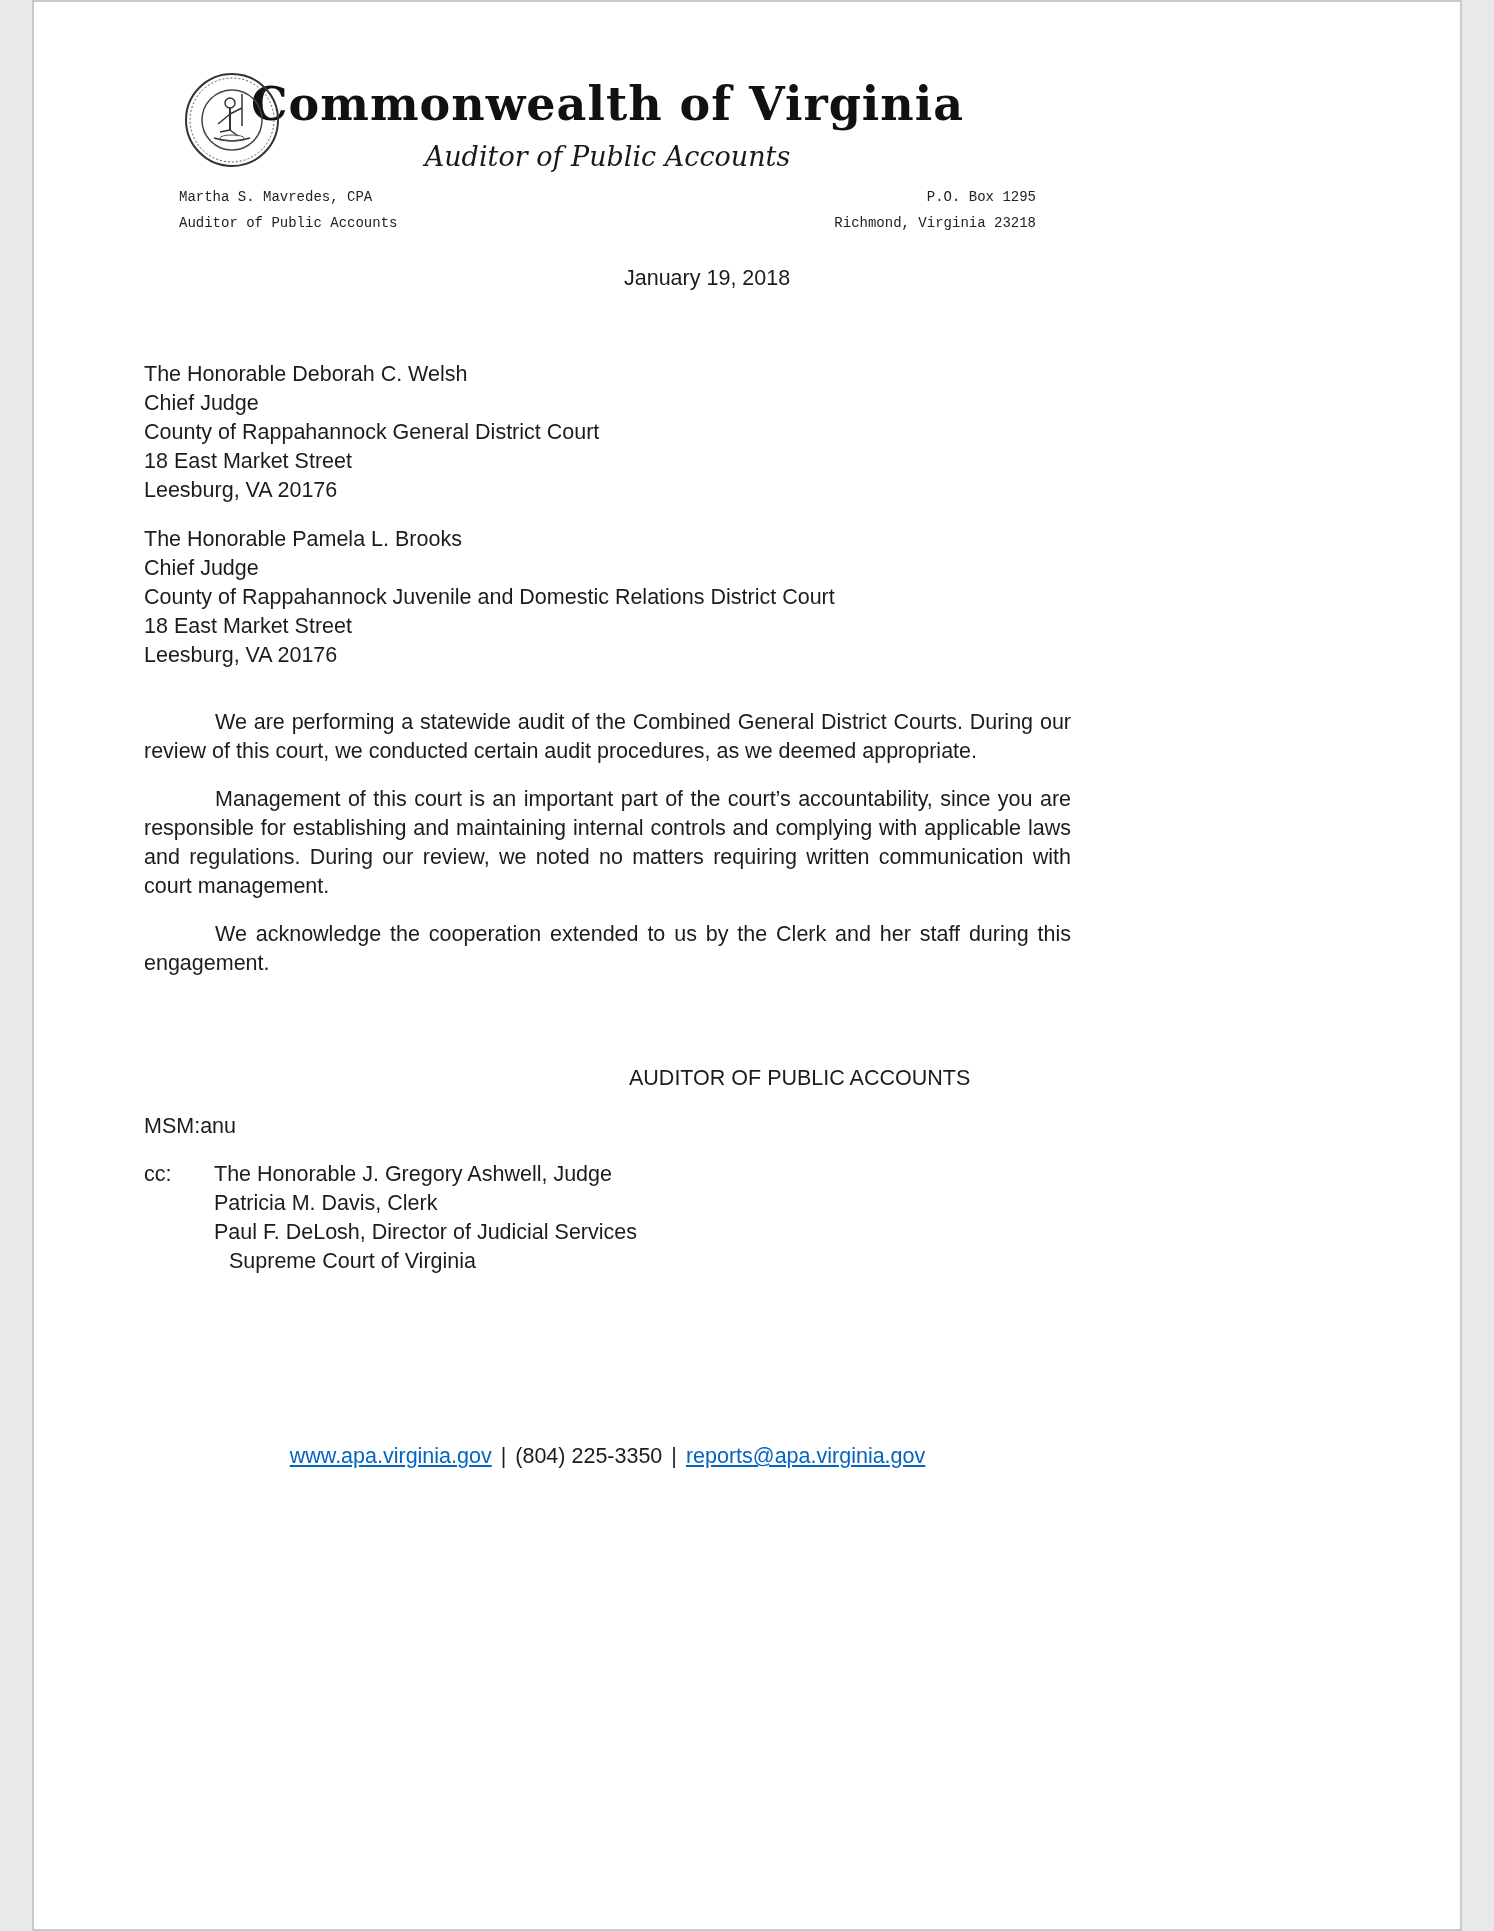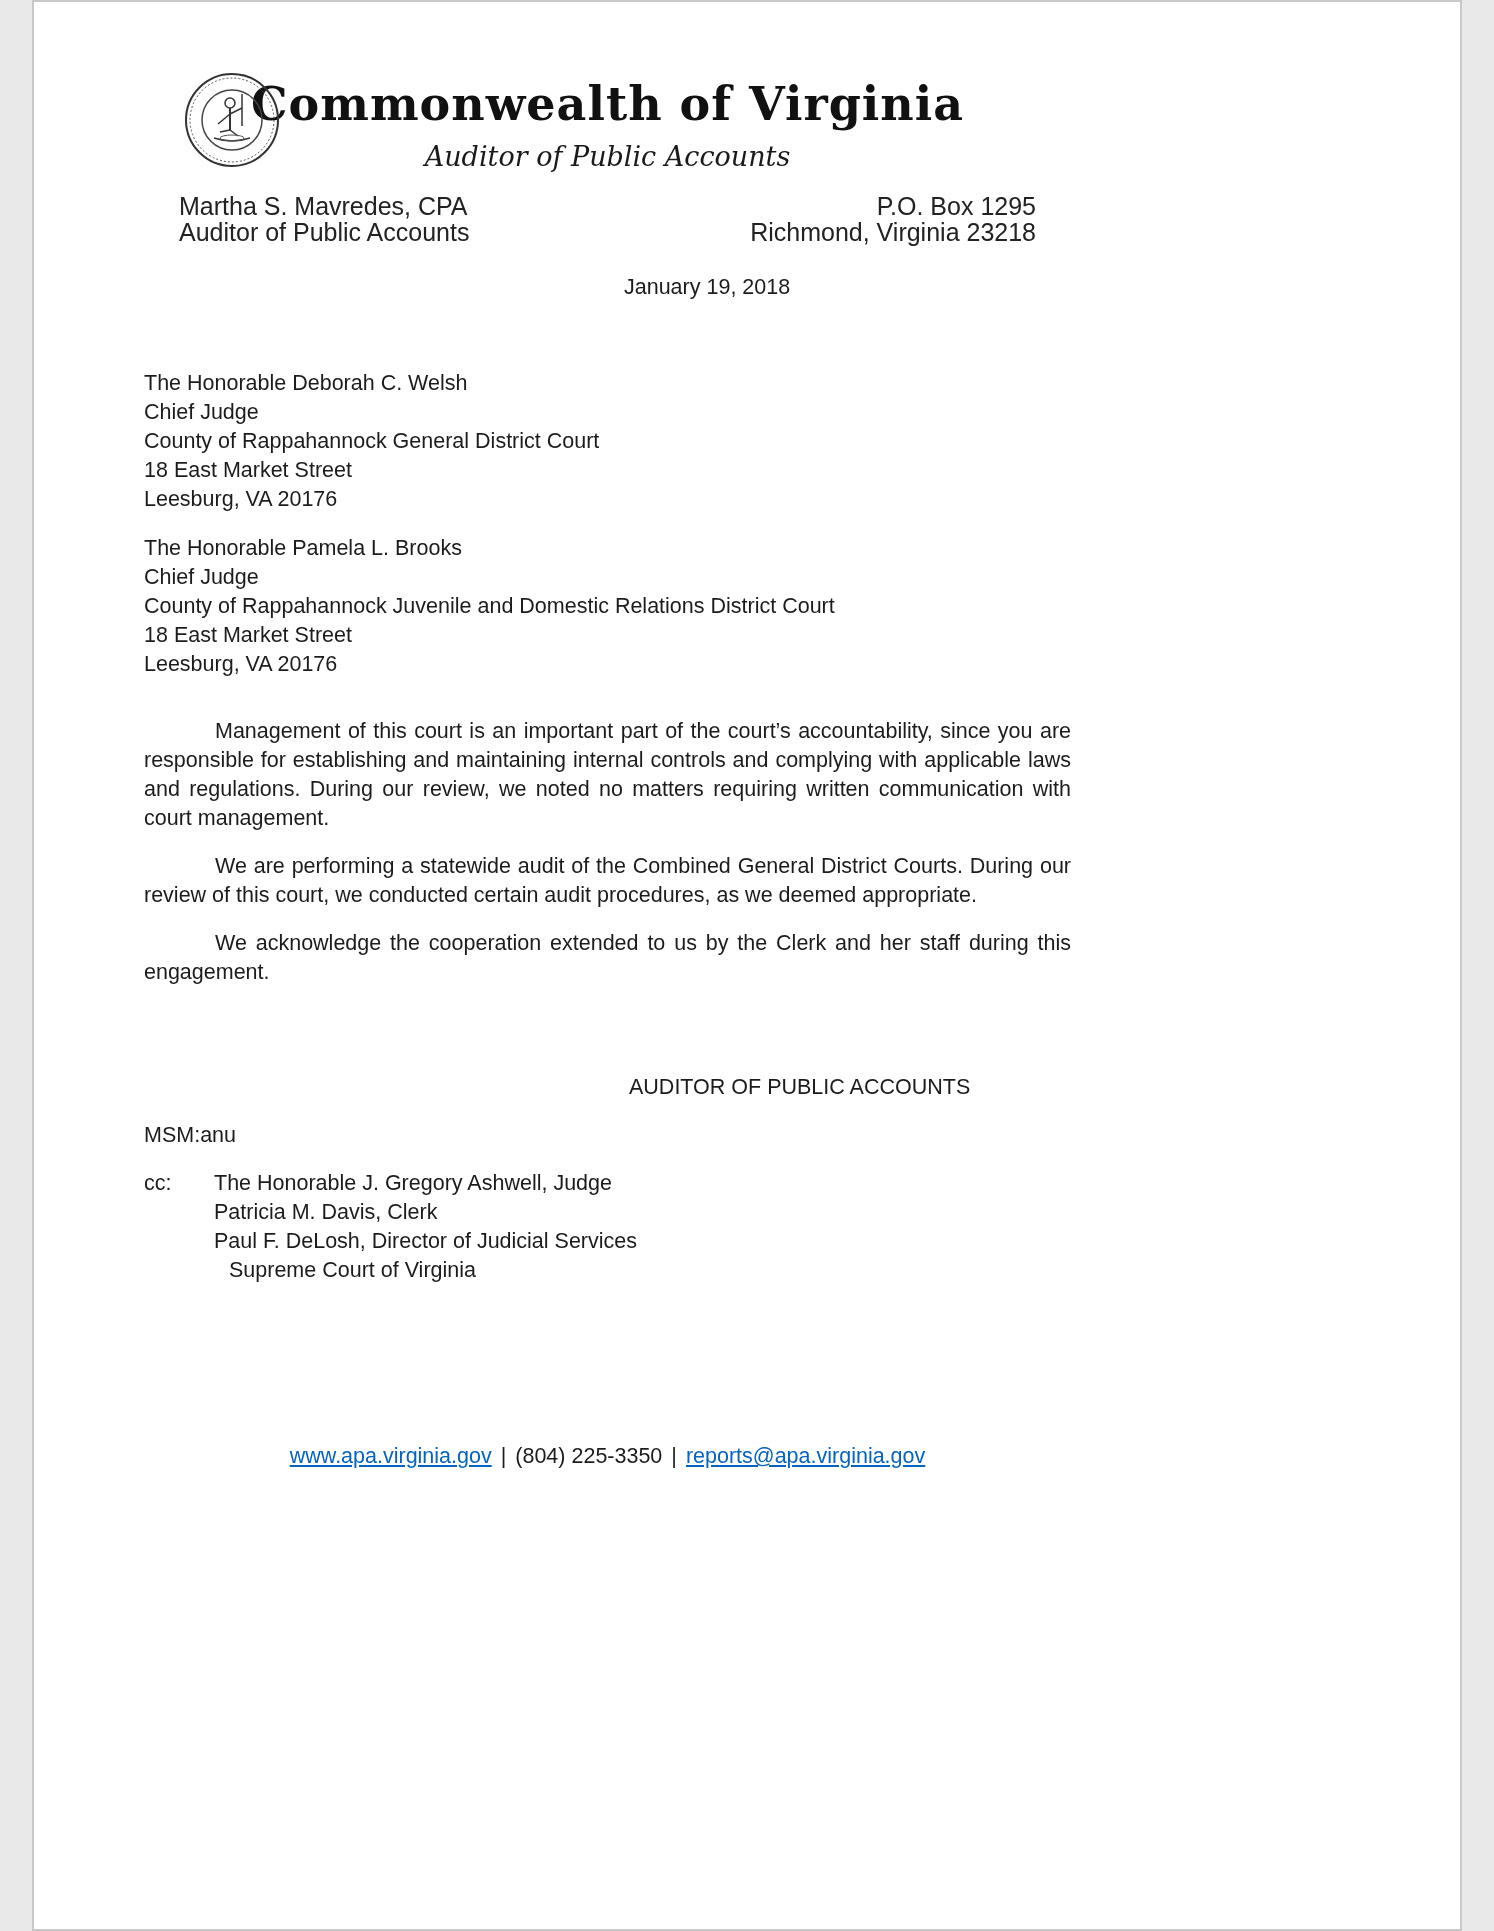--- a/index.html
+++ b/index.html
@@ -36,23 +36,23 @@
     font-family: "DejaVu Serif", serif;
     font-style: italic;
     font-size: 27px;
     line-height: 30px;
     margin-top: 14px;
     color: #1a1a1a;
   }
   .letterhead-row {
     display: flex;
     justify-content: space-between;
-    margin-top: 21px;
-    font-family: Liberation Sans, sans-serif;
-    font-size: 25px;
+    margin-top: 12px;
+    font-family: Liberation Mono, monospace;
+    font-size: 14px;
     line-height: 26px;
     color: #222222;
   }
   .letterhead-left { margin-left: 35px; }
   .letterhead-right { text-align: right; margin-right: 35px; }
 
   
   .date-line { margin-top: 28px; margin-left: 480px; }
   .address-block { margin-top: 67px; }
   .address-block.second { margin-top: 20px; }
@@ -141,22 +141,22 @@
 
     <div class="address-block second">
       <div>The Honorable Pamela L. Brooks</div>
       <div>Chief Judge</div>
       <div>County of Rappahannock Juvenile and Domestic Relations District Court</div>
       <div>18 East Market Street</div>
       <div>Leesburg, VA 20176</div>
     </div>
 
 
+    <p class="para">We are performing a statewide audit of the Combined General District Courts.  During our review of this court, we conducted certain audit procedures, as we deemed appropriate.</p>
     <p class="para">Management of this court is an important part of the court’s accountability, since you are responsible for establishing and maintaining internal controls and complying with applicable laws and regulations.  During our review, we noted no matters requiring written communication with court management.</p>
-    <p class="para">We are performing a statewide audit of the Combined General District Courts.  During our review of this court, we conducted certain audit procedures, as we deemed appropriate.</p>
     <p class="para">We acknowledge the cooperation extended to us by the Clerk and her staff during this engagement.</p>
 
     <div class="signature-block">AUDITOR OF PUBLIC ACCOUNTS</div>
 
     <div class="ref-initials">MSM:anu</div>
 
     <div class="cc-block">
       <div class="cc-label">cc:</div>
       <div>
         <div>The Honorable J. Gregory Ashwell, Judge</div>

